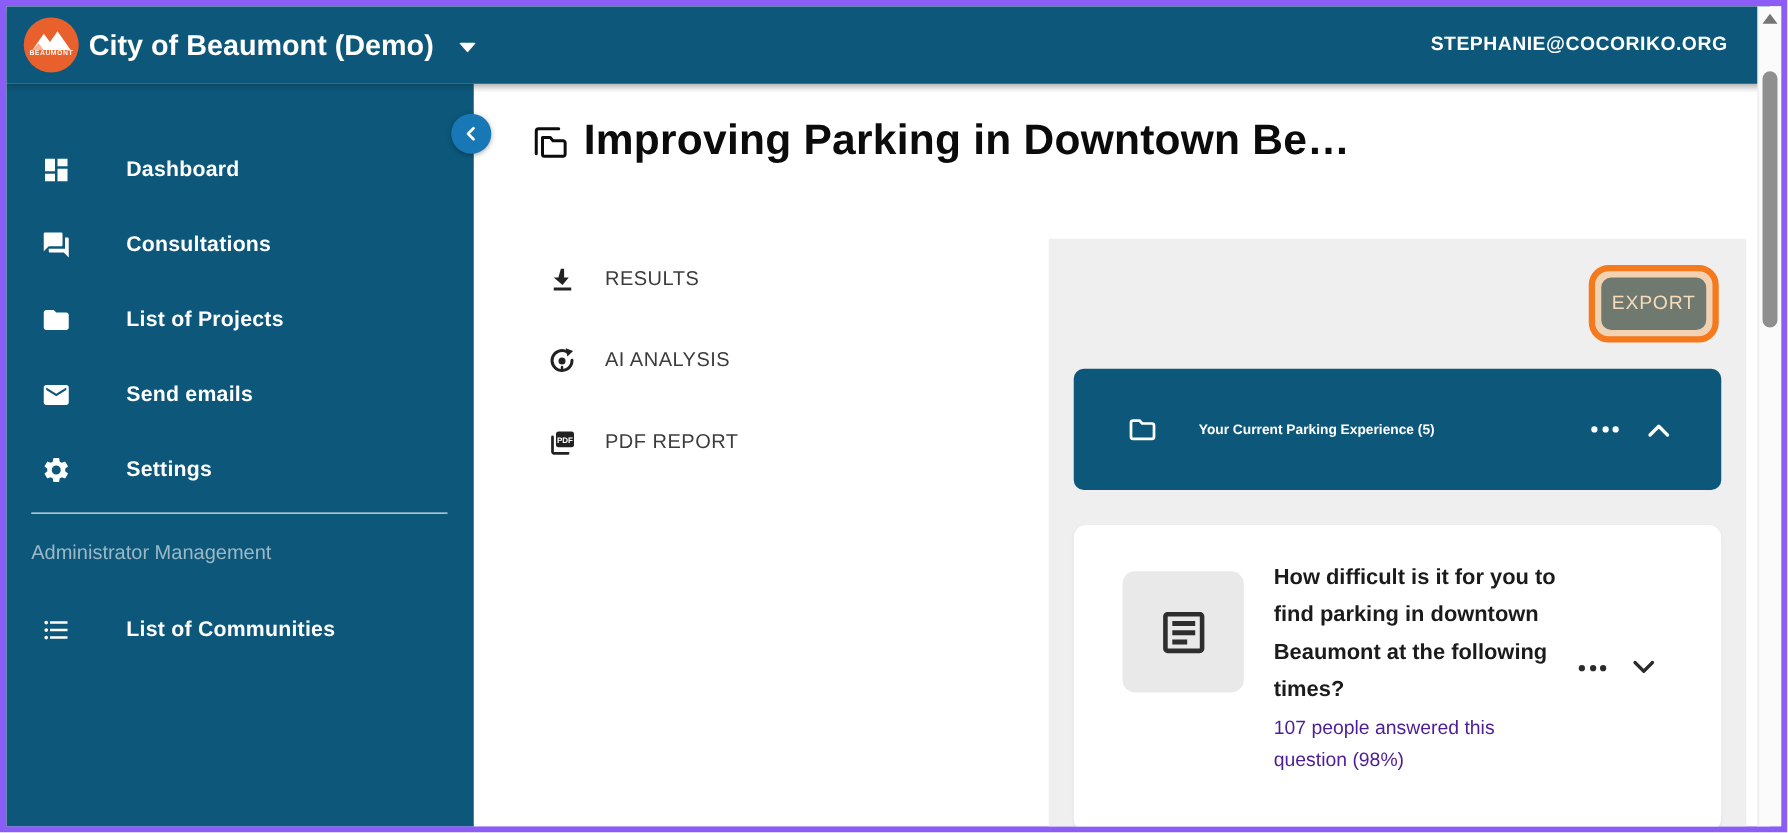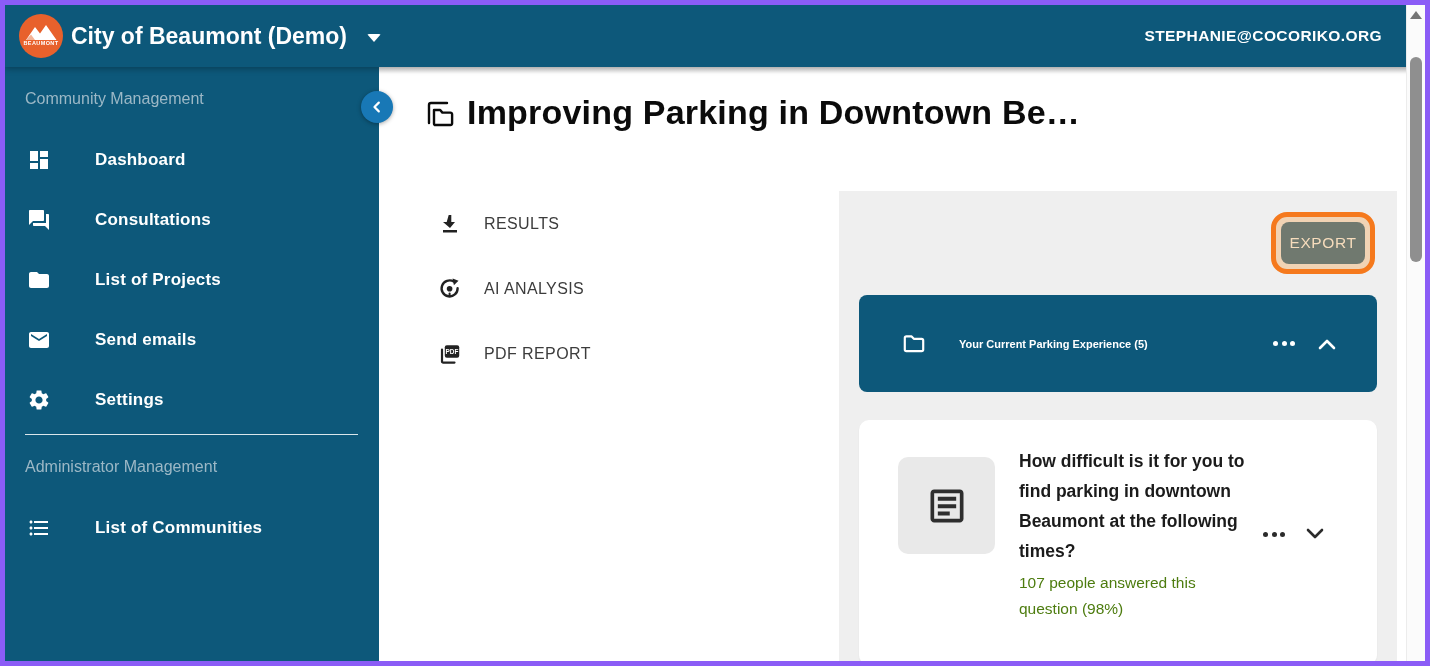--- a/index.html
+++ b/index.html
@@ -29,21 +29,21 @@
              border-bottom:8px solid #757575;margin:6px auto 0;}
   .scroll-thumb{position:absolute;left:3px;top:52px;width:12px;height:205px;background:#8f8f8f;
                 border-radius:6px;}
 
   
   .sidebar{position:absolute;left:0;top:62px;width:374px;height:604px;background:#0d587a;
            z-index:10;padding-top:20px;}
   .section-label{color:#9cb8c6;font-size:16px;height:24px;line-height:24px;padding-left:20px;}
   .nav-list{margin-top:21px;}
   .nav-item{display:flex;align-items:center;height:56px;margin-bottom:4px;padding-left:22px;
-            color:#fff;cursor:pointer;}
+            color:#fff;cursor:pointer;margin-left:6px;}
   .nav-icon{width:24px;height:24px;flex:0 0 auto;}
   .nav-icon svg{display:block;}
   .nav-label{margin-left:44px;font-size:17px;font-weight:700;letter-spacing:.2px;}
   .sidebar-divider{height:1px;background:rgba(255,255,255,.85);margin:6px 21px 0 20px;border:0;}
   .section-label.second{margin-top:20px;}
   .nav-item.single{margin-top:21px;}
 
   
   .collapse-btn{position:absolute;left:356px;top:86px;width:32px;height:32px;border-radius:50%;
                 background:#1878b6;z-index:25;display:flex;align-items:center;justify-content:center;
@@ -87,21 +87,21 @@
   .dots{display:flex;gap:3.5px;align-items:center;cursor:pointer;}
   .dots i{width:5px;height:5px;border-radius:50%;background:currentColor;display:block;}
 
   
   .question-card{position:absolute;left:20px;top:229px;width:518px;height:245px;background:#fff;
                  border-radius:10px;box-shadow:0 1px 2px rgba(0,0,0,.05);}
   .q-tile{position:absolute;left:39px;top:37px;width:97px;height:97px;background:#e9e9e9;
           border-radius:10px;display:flex;align-items:center;justify-content:center;}
   .q-text{position:absolute;left:160px;top:26px;width:240px;}
   .q-title{font-size:17.5px;font-weight:700;color:#1b1b1b;line-height:30px;}
-  .q-meta{margin-top:4px;font-size:15.5px;color:#4d7c0f;line-height:26px;width:212px;}
+  .q-meta{margin-top:4px;font-size:15.5px;color:#4c1d95;line-height:26px;width:212px;}
   .q-controls{position:absolute;right:52px;top:108px;display:flex;align-items:center;gap:20px;
               color:#2b2b2b;}
 </style>
 </head>
 <body>
 
 <div class="app">
 
   <div class="header">
     <div class="logo">
@@ -115,21 +115,20 @@
     <div class="caret-down"></div>
     <div class="user-email">STEPHANIE@COCORIKO.ORG</div>
   </div>
 
   <div class="scrollcol">
     <div class="scroll-up"></div>
     <div class="scroll-thumb"></div>
   </div>
 
   <div class="sidebar">
-    <div class="section-label">Community Management</div>
 
     <div class="nav-list">
 
       <div class="nav-item">
         <span class="nav-icon">
           <svg width="24" height="24" viewBox="0 0 24 24" fill="#fff">
               <path d="M3 13h8V3H3v10zm0 8h8v-6H3v6zm10 0h8V11h-8v10zm0-18v6h8V3h-8z"></path>
             </svg>
         </span>
         <span class="nav-label">Dashboard</span>

